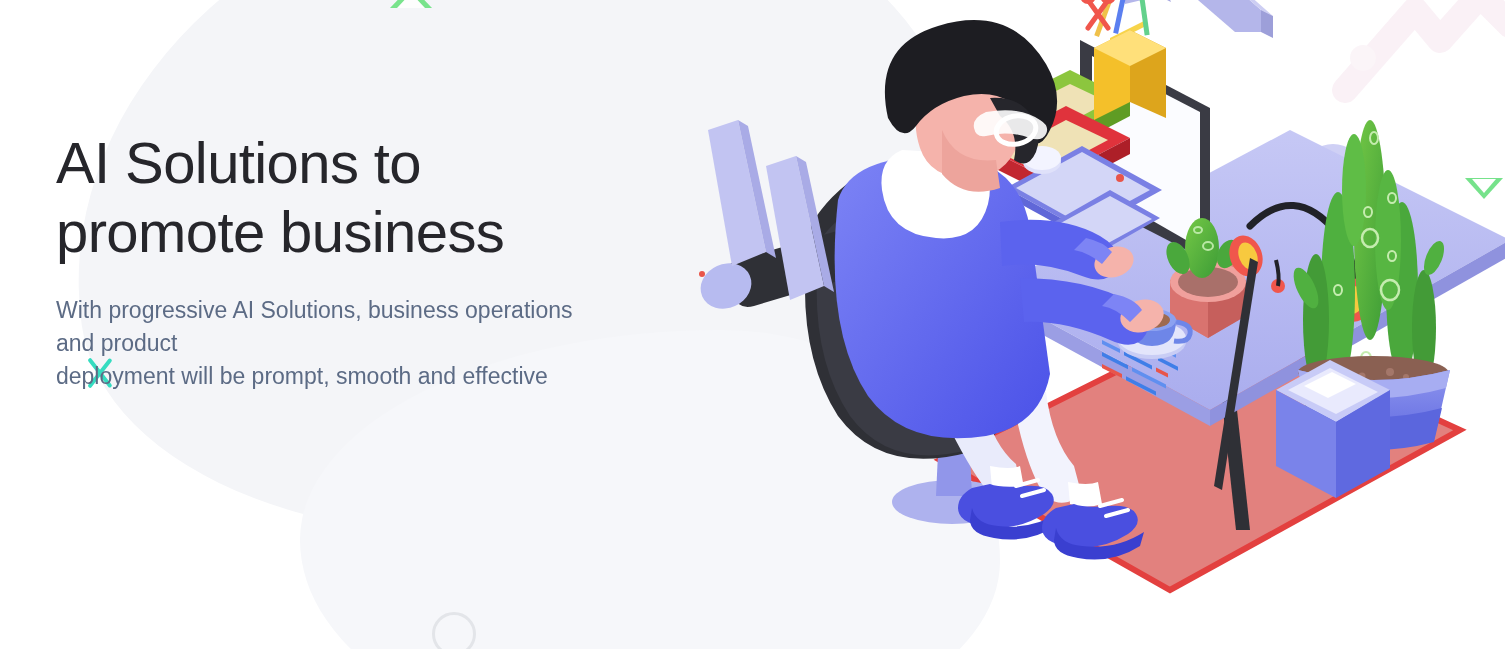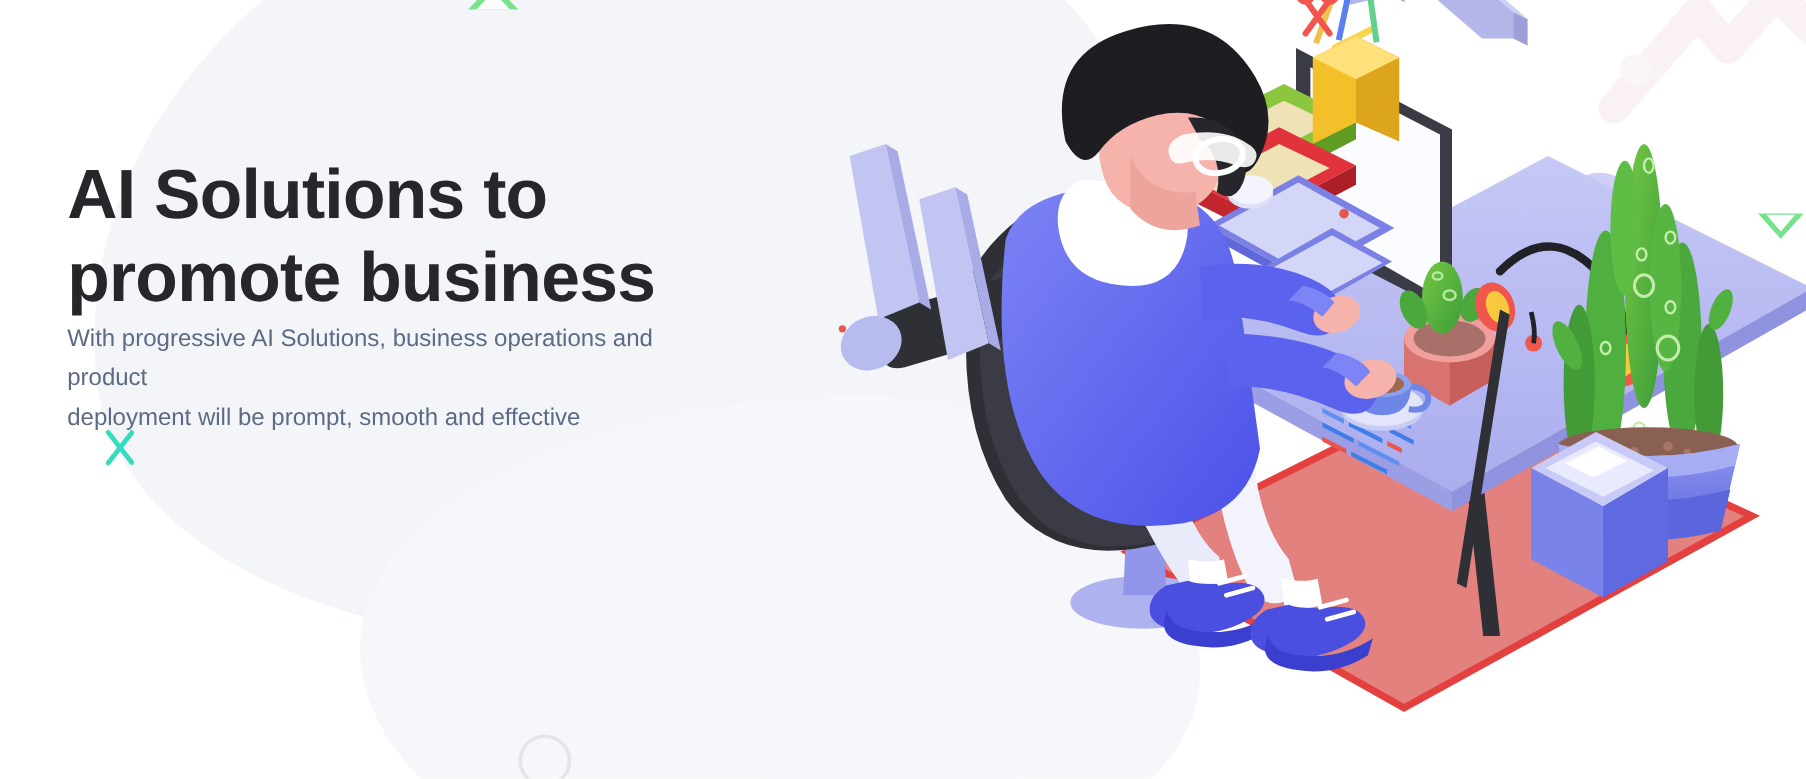--- a/index.html
+++ b/index.html
@@ -104,27 +104,28 @@
   
   .copy {
     position: absolute;
     left: 56px; top: 128px;
     width: 640px;
     z-index: 5;
   }
   .headline {
     font-size: 58px;
     line-height: 69px;
-    font-weight: 700;
+    font-weight: 400;
     letter-spacing: -0.6px;
     color: #26262b;
     white-space: pre-line;
   }
   .subhead {
-    font-size: 20px;
+    margin-top: 28px;
+    font-size: 23px;
     line-height: 33px;
     font-weight: 400;
     color: #5c6b85;
     white-space: pre-line;
     max-width: 560px;
   }
 
   
   .illus {
     position: absolute;

